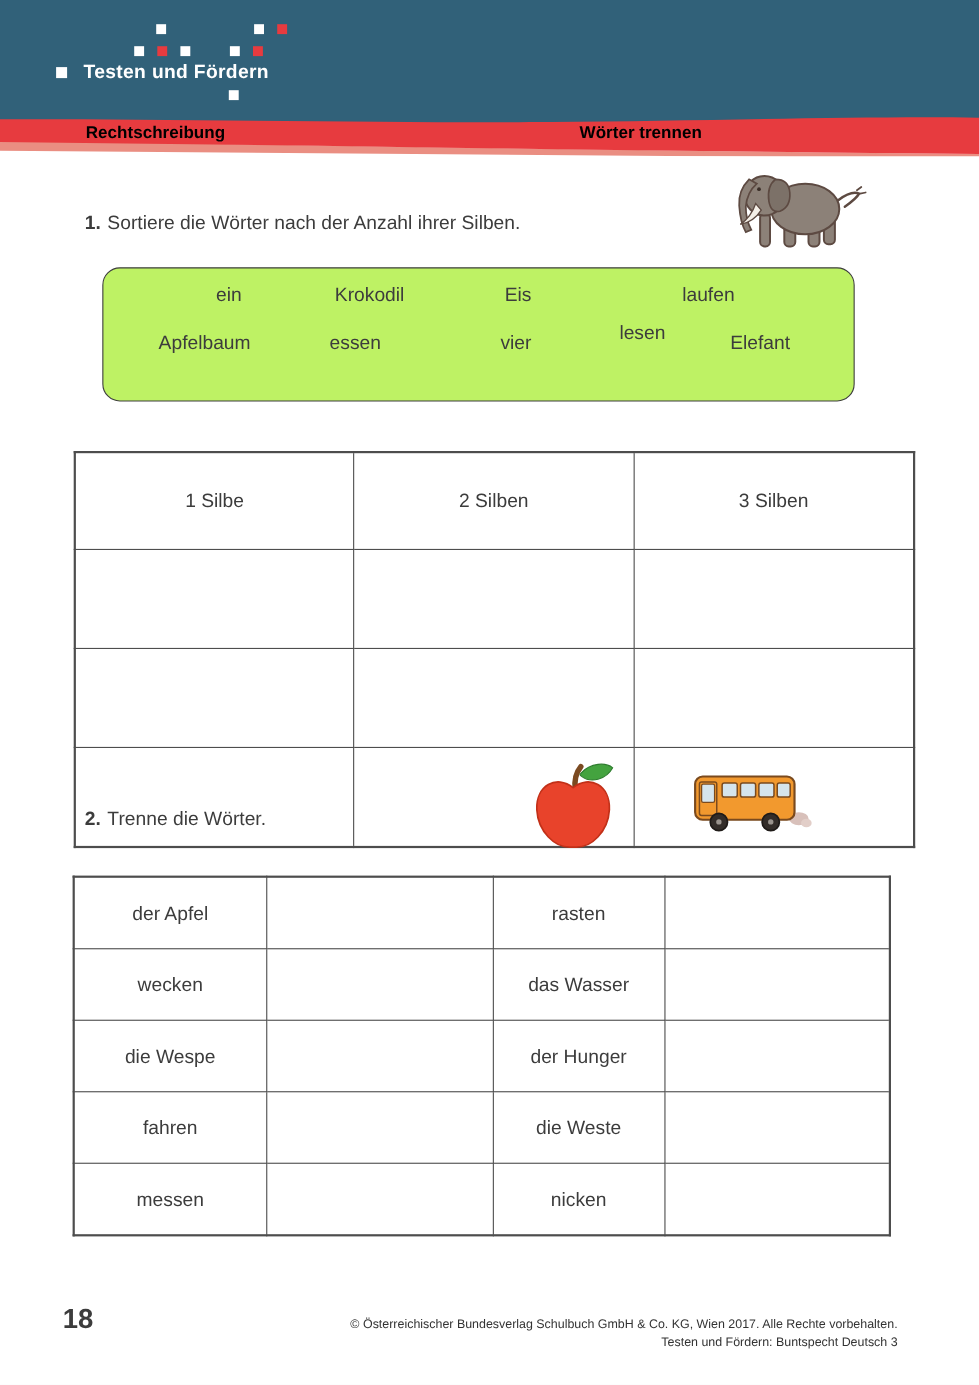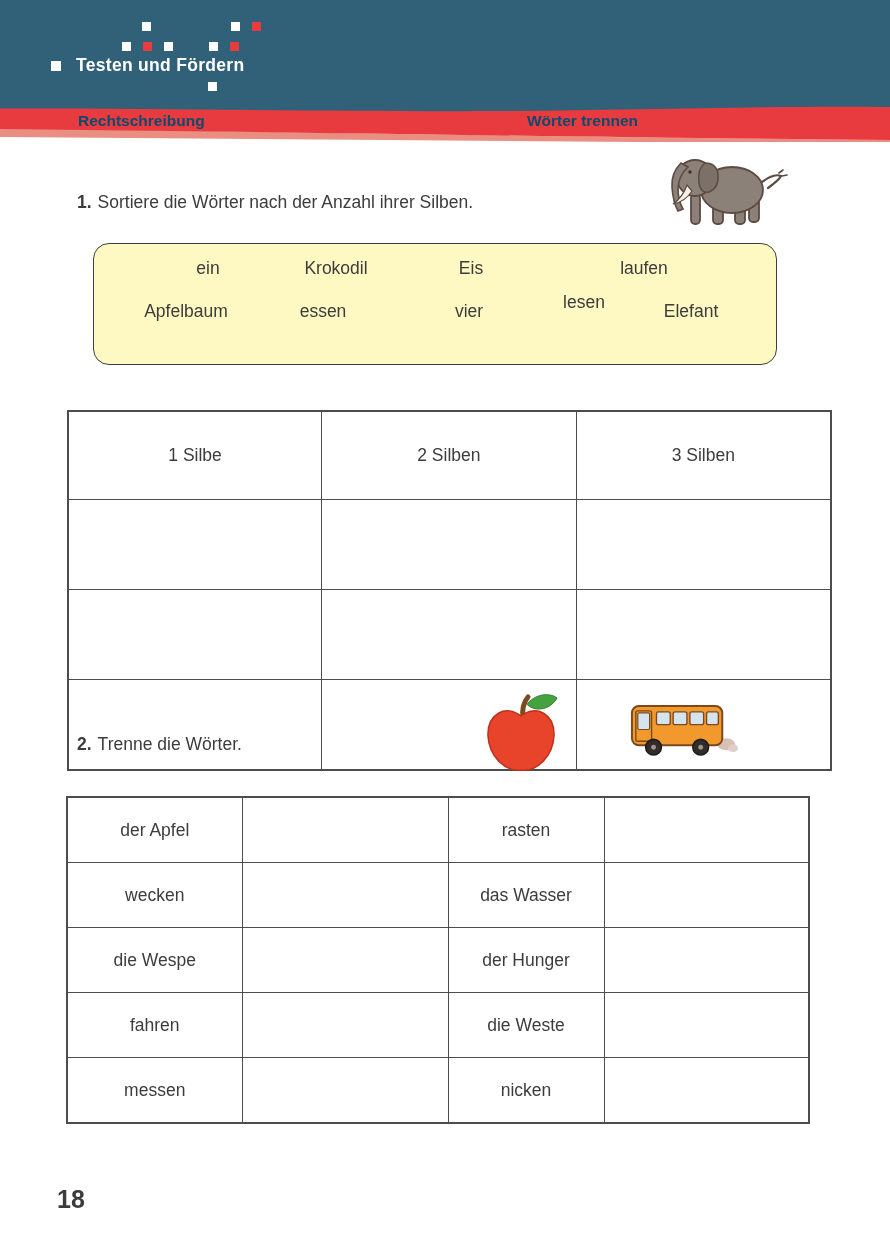--- a/index.html
+++ b/index.html
@@ -21,33 +21,33 @@
   .sq10{left:208px;top:82px}
   .logo-text{
     position:absolute;left:76px;top:55px;color:#fff;
     font-size:17.5px;font-weight:bold;letter-spacing:.3px;white-space:nowrap;
   }
   .page-title{
     position:absolute;right:112px;top:40px;color:#fff;
     font-size:31px;font-weight:bold;white-space:nowrap;
   }
   .bar-label{
-    position:absolute;top:112px;color:#0c4a6e;font-size:15.5px;font-weight:bold;white-space:nowrap;
+    position:absolute;top:112px;color:#000000;font-size:15.5px;font-weight:bold;white-space:nowrap;
   }
   .bar-label.left{left:78px;}
   .bar-label.right{right:113px;}
   
   .task-heading{position:absolute;font-size:17.5px;line-height:21px;white-space:nowrap;}
   .task-heading .num{font-weight:bold;margin-right:6px;}
   .t1h{left:77px;top:192px;}
   .t2h{left:77px;top:734px;}
   
   .wordbox{
     position:absolute;left:93px;top:243px;width:682px;height:120px;
-    border:1.6px solid #3e3e3e;border-radius:16px;background:#fef9c3;
+    border:1.6px solid #3e3e3e;border-radius:16px;background:#bef264;
   }
   .wb-word{position:absolute;transform:translateX(-50%);font-size:17.5px;white-space:nowrap;}
   .w10{left:114px;top:14px}.w11{left:242px;top:14px}.w12{left:377px;top:14px}.w13{left:550px;top:14px}
   .w20{left:92px;top:57px}.w21{left:229px;top:57px}.w22{left:375px;top:57px}.w23{left:490px;top:48px}.w24{left:597px;top:57px}
   
   table{border-collapse:collapse;background:#fff;}
   .tbl1{position:absolute;left:67px;top:410px;width:765px;}
   .tbl1 td{border:1.5px solid #4d4d4d;width:255px;text-align:center;font-size:17.5px;padding:12px;}
   .tbl1 tr.hdr td{height:63px;}
   .tbl1 tr.empty td{height:65px;}
@@ -219,14 +219,18 @@
     <tr>
       <td>messen</td>
       <td></td>
       <td>nicken</td>
       <td></td>
     </tr>
   </tbody>
     </table>
 
   <div class="page-number">18</div>
+  <div class="copyright">
+    <div>© Österreichischer Bundesverlag Schulbuch GmbH &amp; Co. KG, Wien 2017. Alle Rechte vorbehalten.</div>
+    <div>Testen und Fördern: Buntspecht Deutsch 3</div>
+  </div>
 
 </div>
 
 </body></html>

